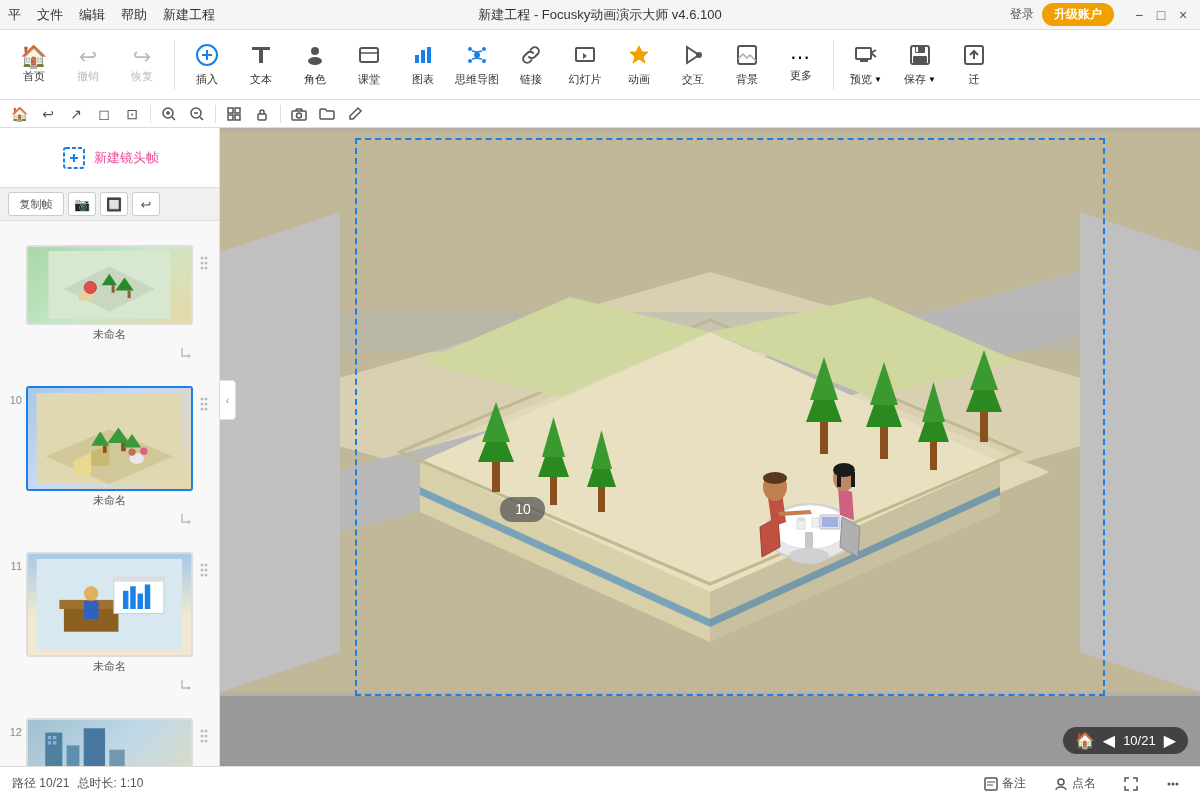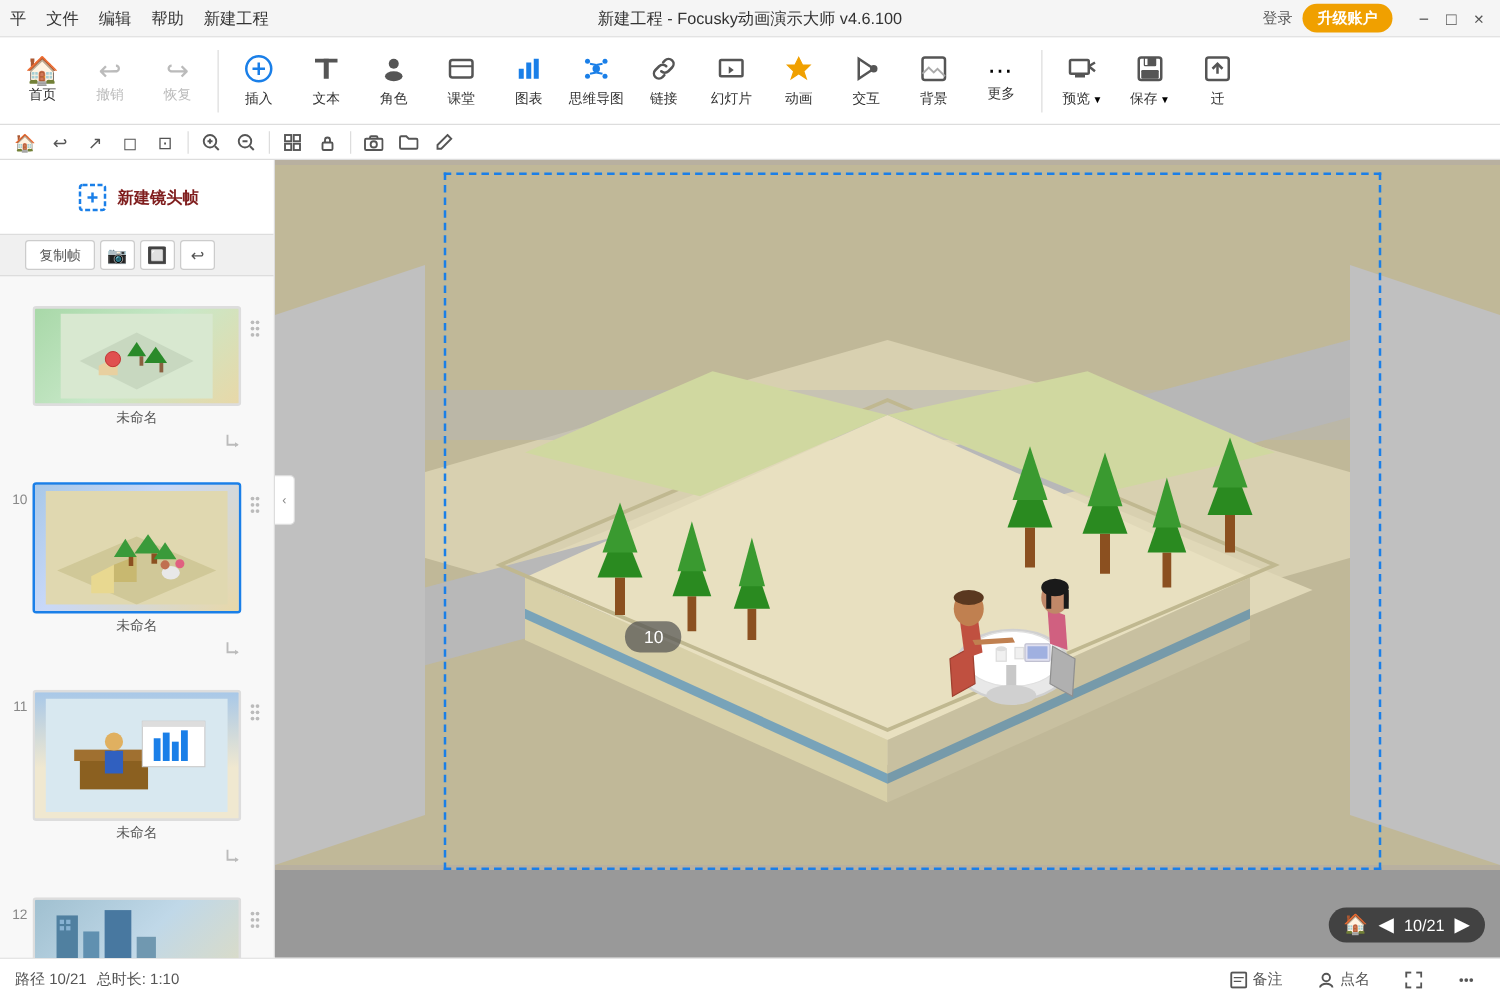--- a/index.html
+++ b/index.html
@@ -90,21 +90,21 @@
       cursor: pointer;
       border-bottom: 1px solid #ddd;
       background: white;
       color: #1a7fe8;
       font-size: 13px;
     }
 
     .sidebar-toolbar {
       display: flex;
       align-items: center;
-      padding: 4px 20px;
+      padding: 4px 8px;
       gap: 4px;
       background: #f0f0f0;
       border-bottom: 1px solid #ddd;
     }
     .sidebar-toolbar-btn {
       width: 28px; height: 24px;
       display: flex; align-items: center; justify-content: center;
       cursor: pointer; border-radius: 3px; font-size: 13px; color: #555;
       background: white; border: 1px solid #ccc;
     }
@@ -249,21 +249,21 @@
       font-size: 10px; color: #666; width: 100%; height: 100%;
       position: relative; overflow: hidden;
     }
     .thumb-scene-3 {
       background: linear-gradient(180deg, #a8c8e8 0%, #f0e8d0 60%);
       display: flex; align-items: center; justify-content: center;
       font-size: 10px; color: #666; width: 100%; height: 100%;
       position: relative; overflow: hidden;
     }
 
-    .blue-accent { color: #7f1d1d; font-weight: bold; }
+    .blue-accent { color: #ec4899; }
   </style>
 </head>
 <body>
 
 <div id="titlebar">
   <div class="left-menu">
     <span>平</span>
     <span>文件</span>
     <span>编辑</span>
     <span>帮助</span>

